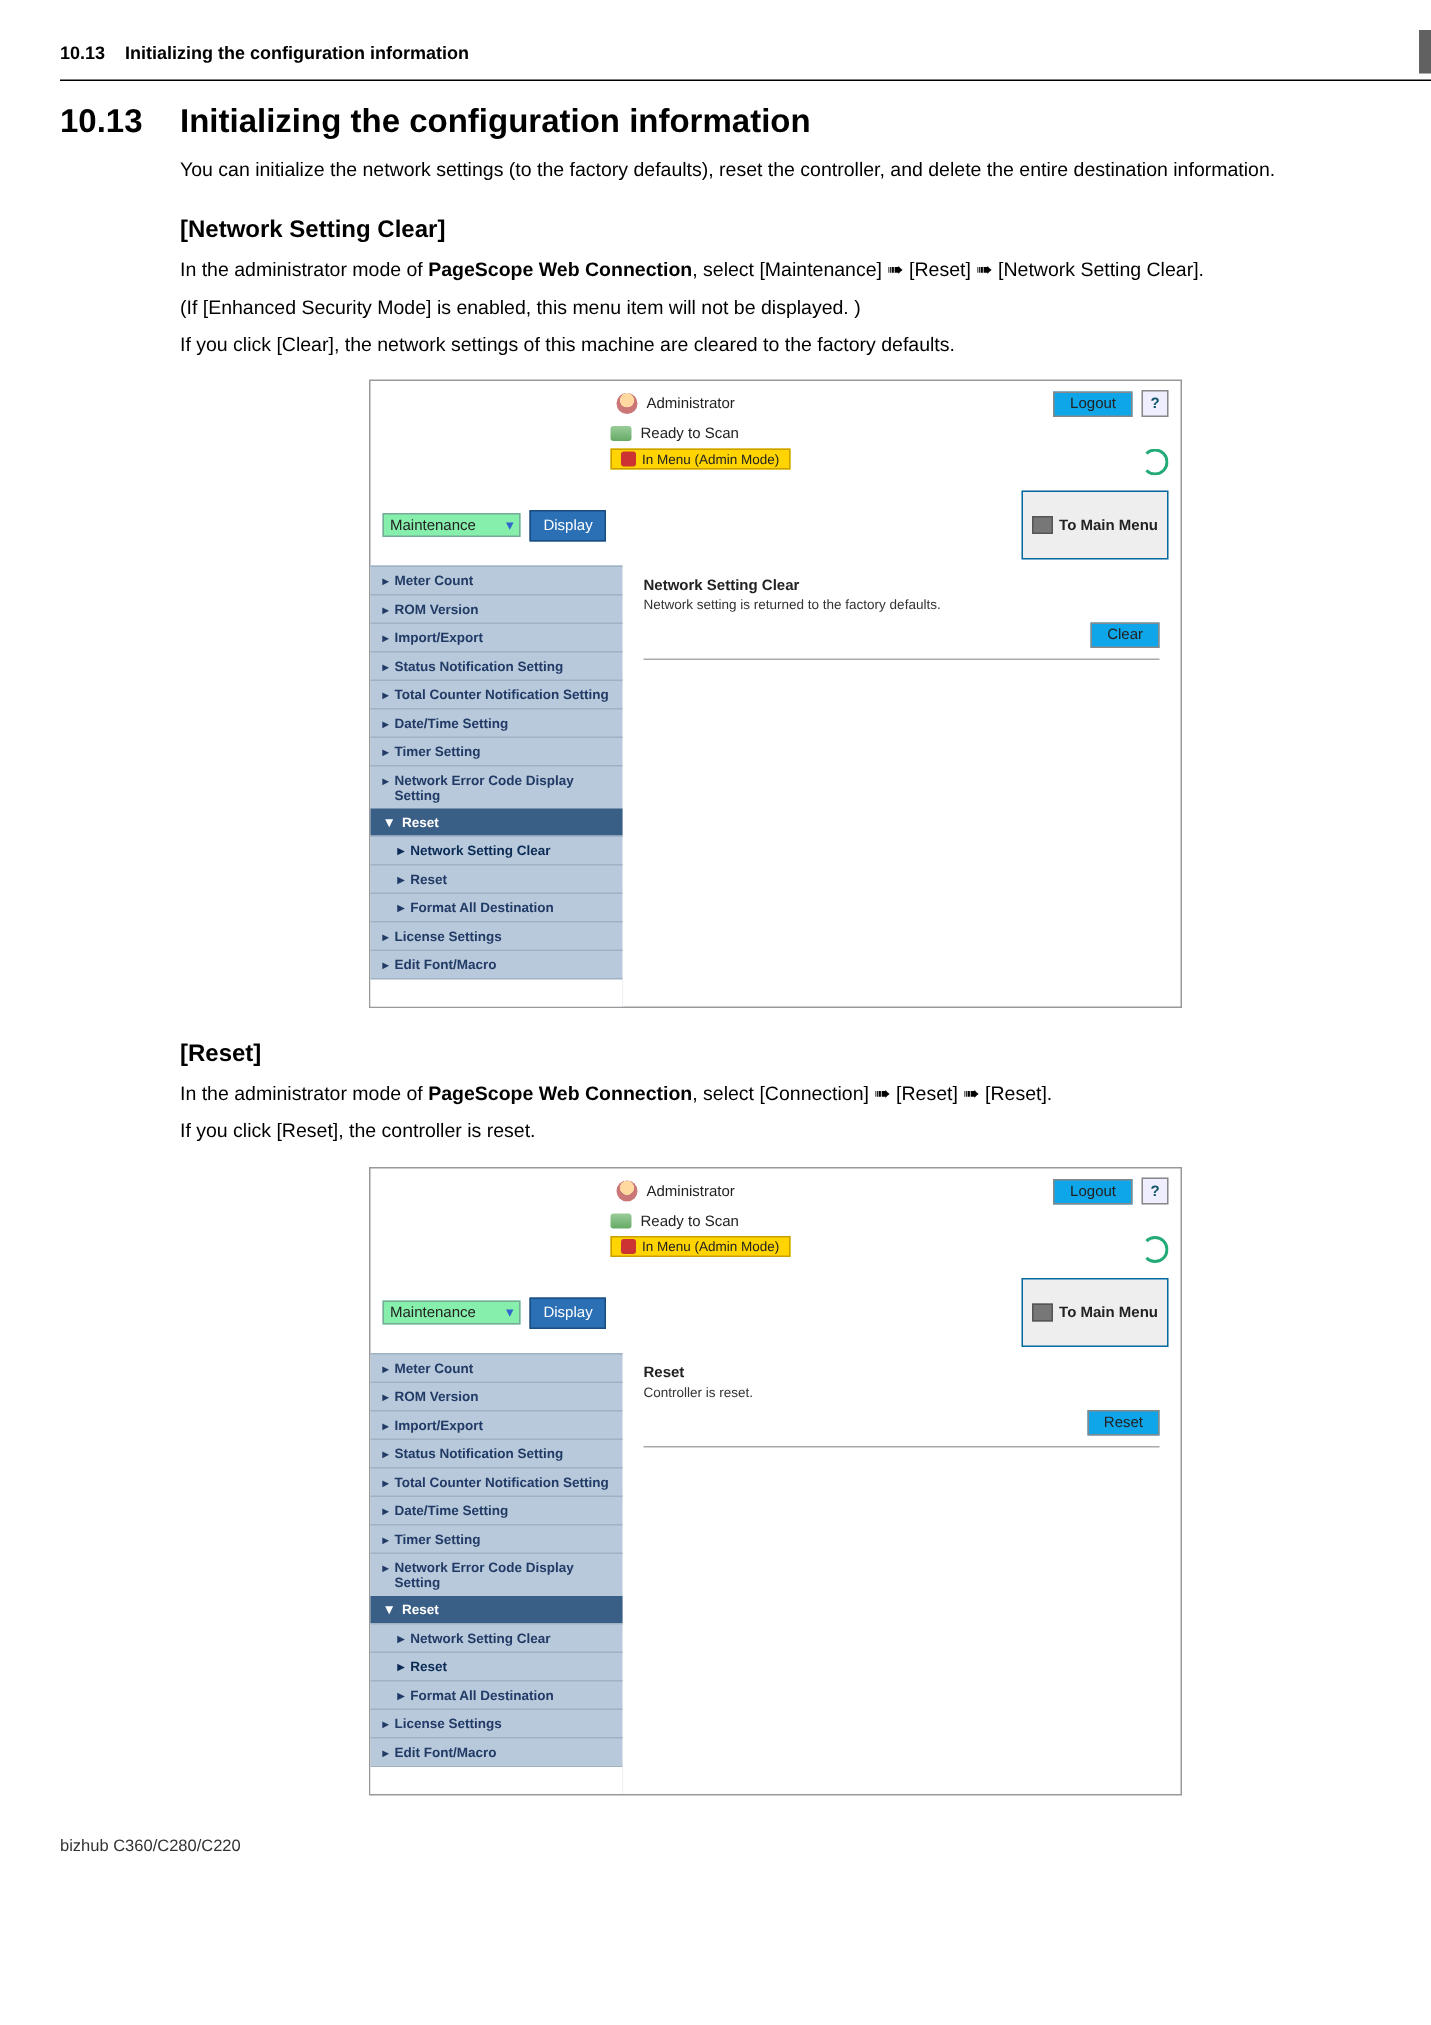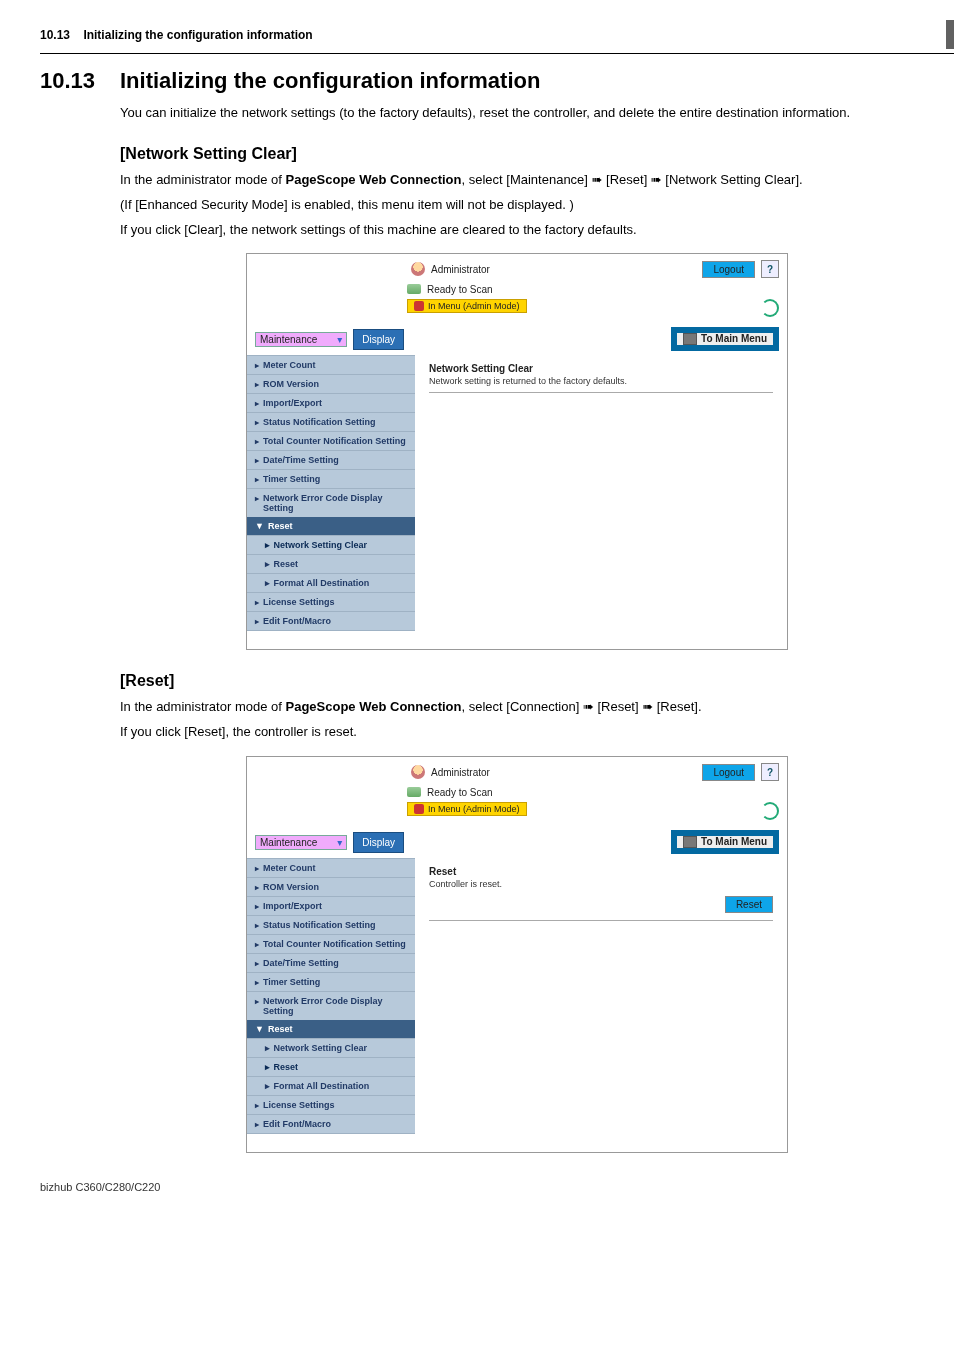--- a/index.html
+++ b/index.html
@@ -19,24 +19,24 @@
   .spacer{flex:1}
   .btn{border:1px solid #888;background:#0ea5e9;padding:2px 10px;font-size:10px}
   .helpico{border:1px solid #888;background:#eef;color:#156;width:16px;height:16px;display:flex;align-items:center;justify-content:center;font-weight:bold}
   .statusrow{padding:0 8px 4px 160px;display:flex;align-items:flex-start;gap:6px}
   .statusico{width:14px;height:10px;background:linear-gradient(#9c9,#6a6);border-radius:2px}
   .moderow{padding:0 8px 6px 160px;display:flex;align-items:flex-start}
   .modebar{background:#ffd400;border:1px solid #caa000;padding:1px 6px;font-size:9px;display:flex;align-items:center;gap:4px}
   .modebar .mico{width:10px;height:10px;background:#c33;border-radius:2px}
   .refresh{margin-left:auto;width:14px;height:14px;border:2px solid #2a7;border-left-color:transparent;border-radius:50%}
   .toolbar{display:flex;align-items:center;padding:4px 8px;gap:6px}
-  .select{border:1px solid #7a9;background:#f0abfc;padding:1px 4px;display:flex;align-items:center;gap:20px}
+  .select{border:1px solid #7a9;background:#86efac;padding:1px 4px;display:flex;align-items:center;gap:20px}
   .select .caret{color:#36c}
   .dispbtn{background:#2b6fb4;color:#fff;border:1px solid #1a4d80;padding:4px 8px}
-  .mainmenu{display:flex;align-items:flex-start;gap:4px;border:6px solid #0369a1;background:#eee;padding:0 6px}
+  .mainmenu{display:flex;align-items:flex-end;gap:4px;border:1px solid #0369a1;background:#eee;padding:16px 6px}
   .mainmenu .mm-ico{width:12px;height:10px;background:#777;border:1px solid #555}
   .panel-body{display:flex}
   .sidebar{width:168px;background:#b7c9da}
   .sidebar .item{padding:4px 8px;border-top:1px solid #9fb2c4;color:#213a66;font-weight:bold;font-size:9px;display:flex;gap:4px;align-items:flex-start}
   .sidebar .item .tri{color:#213a66;font-size:8px;margin-top:1px}
   .sidebar .group{background:#3a5f86;color:#fff;padding:4px 8px;font-weight:bold;font-size:9px;display:flex;gap:4px}
   .sidebar .sub{padding:4px 8px 4px 18px;border-top:1px solid #9fb2c4;color:#213a66;font-weight:bold;font-size:9px;display:flex;gap:4px}
   .sidebar .sub.active{color:#0a2a55}
   .sidebar .blankrow{height:18px;background:#fff;border-top:1px solid #9fb2c4}
   .content{flex:1;padding:8px 14px}
@@ -162,20 +162,21 @@
           </div>
         <div class="item">
             <span class="tri">▸</span>
             <span>Edit Font/Macro</span>
           </div>
         <div class="blankrow"></div>
       </div>
       <div class="content">
         <h4>Network Setting Clear</h4>
         <div class="desc">Network setting is returned to the factory defaults.</div>
+        <div class="btnrow"><span class="btn">Clear</span></div>
         <hr>
       </div>
     </div>
   </div>
 
   <div class="indent">
     <div class="h2">[Reset]</div>
     <p class="body">
       <span>In the administrator mode of </span><b>PageScope Web Connection</b><span>, select [Connection] ➠ [Reset] ➠ [Reset].</span>
     </p>

